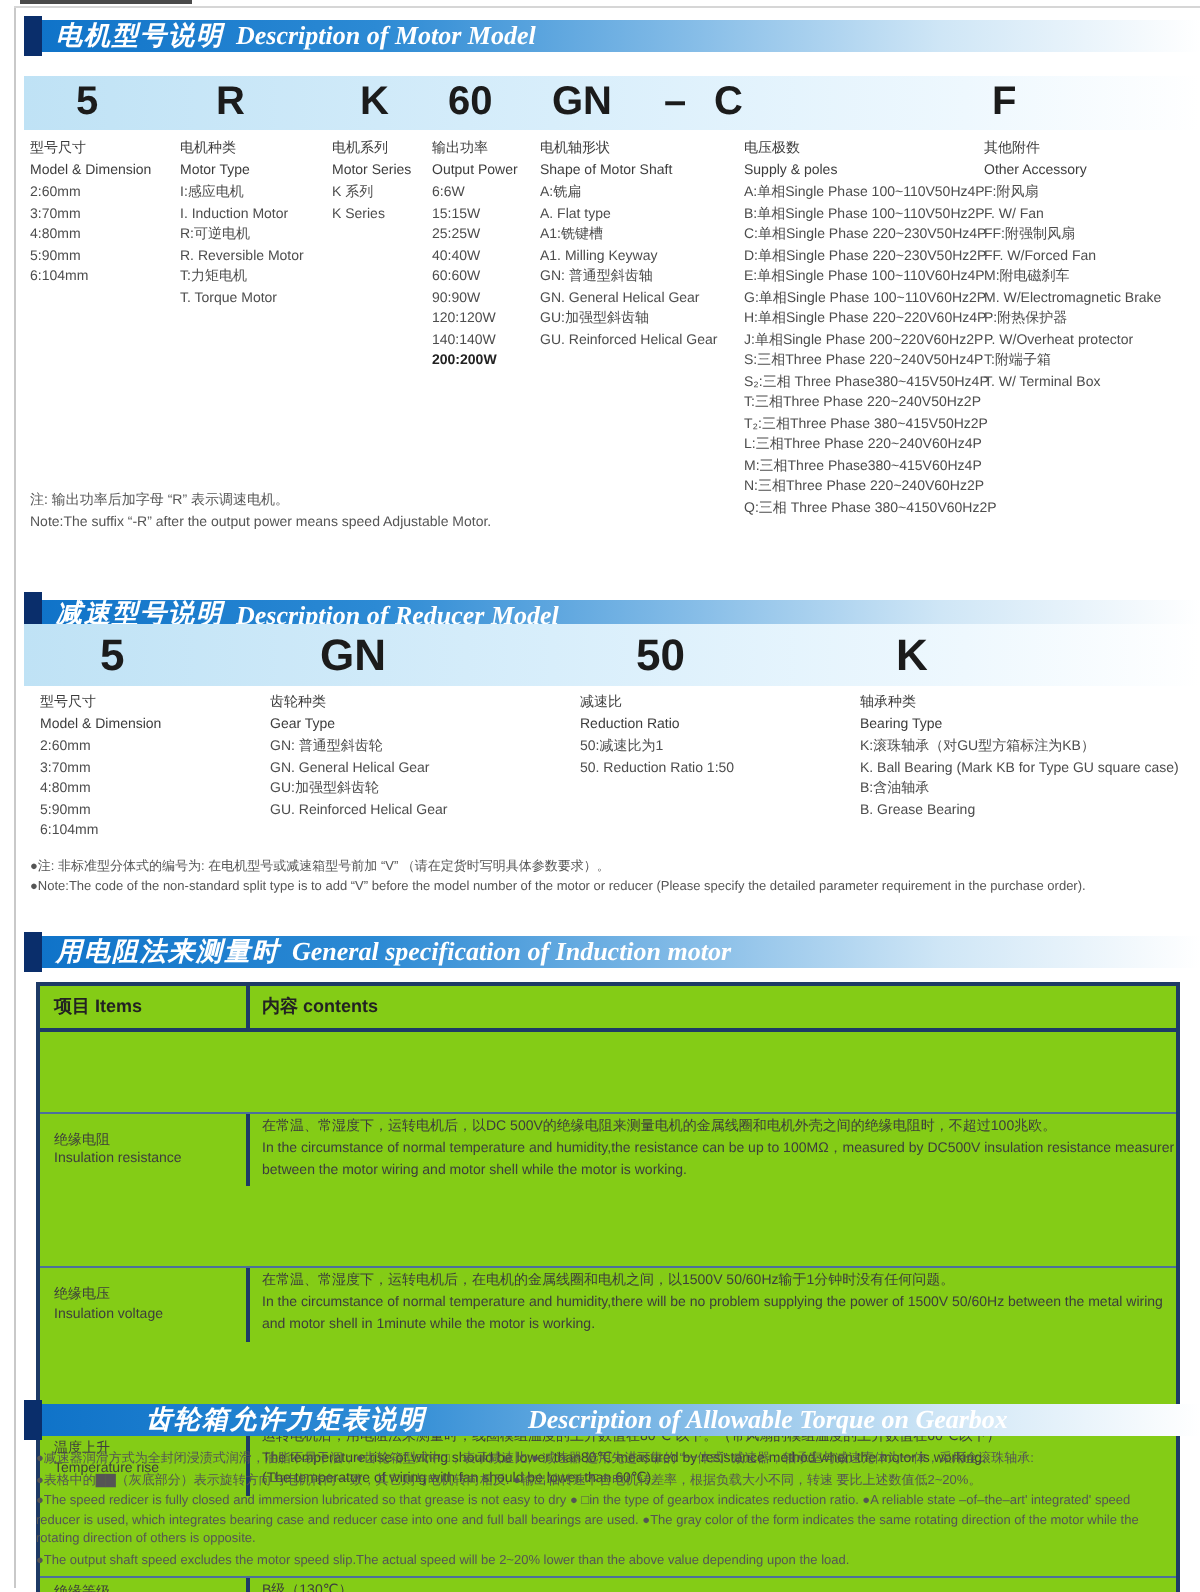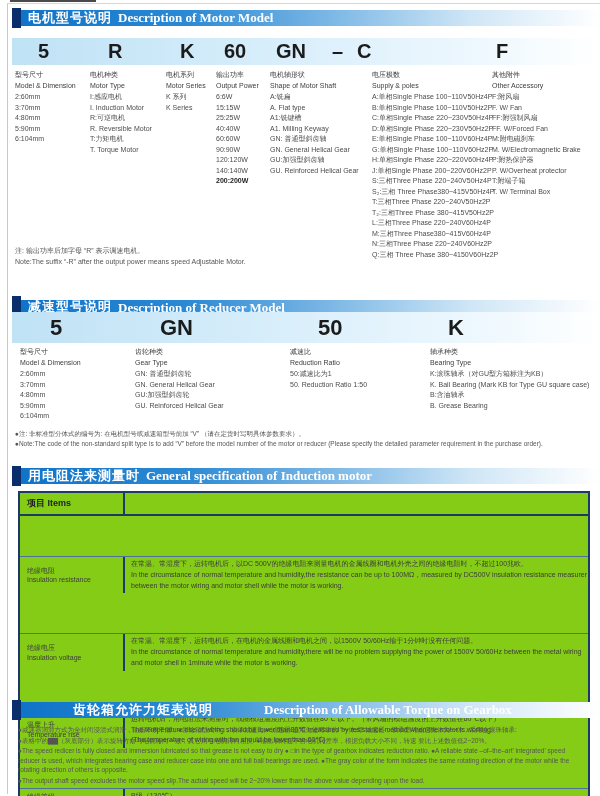--- a/index.html
+++ b/index.html
@@ -10,20 +10,21 @@
   }
   .artifact{position:absolute;}
   #edge-left{left:7px;top:4px;width:1px;height:790px;background:#c9c9c9;}
   #edge-top{left:7px;top:3px;width:593px;height:1px;background:#d6d6d6;}
   #edge-smudge{left:10px;top:0;width:86px;height:2px;background:#4a4a4a;}
 
   
   .bar{
     position:absolute;left:12px;right:0;height:16px;display:flex;align-items:center;
     background:linear-gradient(90deg,#0e72c8 0%,#2c8ad4 30%,#7fb9e6 55%,#cfe6f6 78%,#ffffff 100%);
+    font-style:italic;
   }
   .bar .sq{width:9px;height:20px;background:#0a2e6b;margin-right:7px;flex:0 0 auto;}
   .bar .t-zh{color:#fff;font-weight:bold;font-size:13px;letter-spacing:1px;}
   .bar .t-en{color:#fff;font-weight:bold;font-size:13px;margin-left:6px;
     font-family:"Liberation Serif","DejaVu Serif",serif;}
 
   
   .band{
     position:absolute;left:12px;right:0;
     background:linear-gradient(90deg,#bfe2f5 0%,#d8eefb 45%,#eef8fe 80%,#ffffff 100%);
@@ -273,20 +274,21 @@
 
 <div class="bar" id="bar-spec">
   <div class="sq"></div>
   <span class="t-zh">用电阻法来测量时</span>
   <span class="t-en">General specification of Induction motor</span>
 </div>
 
 <div id="spec-table">
   <div class="trow head">
     <div class="tc1">项目 Items</div>
+    <div class="tc2">内容 contents</div>
   </div>
   <div class="trow rh3">
     <div class="tc1">
       <div class="item-zh">绝缘电阻</div>
       <div class="item-en">Insulation resistance</div>
     </div>
     <div class="tc2">
         <div class="li">在常温、常湿度下，运转电机后，以DC 500V的绝缘电阻来测量电机的金属线圈和电机外壳之间的绝缘电阻时，不超过100兆欧。</div>
         <div class="li">In the circumstance of normal temperature and humidity,the resistance can be up to 100MΩ，measured by DC500V insulation resistance measurer</div>
         <div class="li">between the motor wiring and motor shell while the motor is working.</div>

